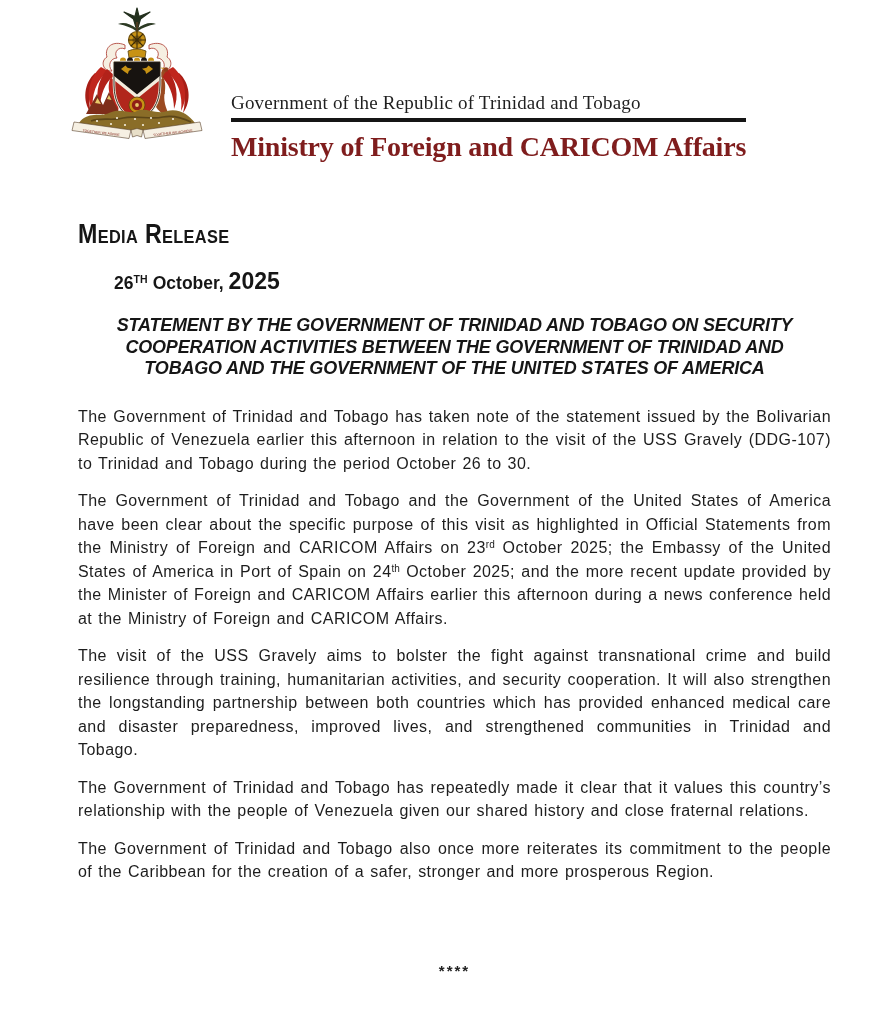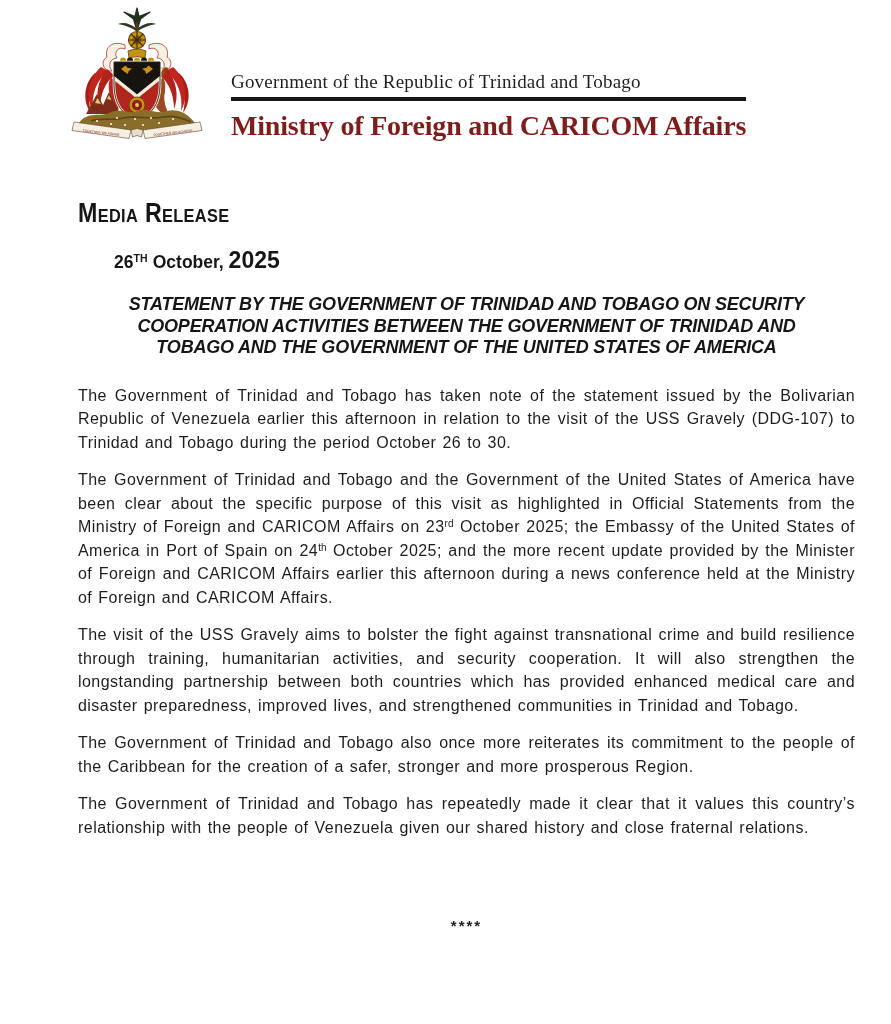--- a/index.html
+++ b/index.html
@@ -7,34 +7,34 @@
     position: relative;
     width: 891px; height: 1024px;
     background: #ffffff;
     font-family: "Liberation Sans", sans-serif;
     color: #1c1c1c;
     overflow: hidden;
   }
   
   .masthead { display: flex; align-items: flex-start; padding: 7px 0 0 67px; }
   .coat { width: 140px; height: 132px; flex: 0 0 auto; }
-  .masthead-text { margin: 64px 0 0 24px; }
+  .masthead-text { margin: 85px 0 0 24px; }
   .gov-line {
     font-family: "Liberation Serif", serif;
     font-size: 19px; color: #1f1f1f;
     white-space: nowrap; letter-spacing: 0.2px;
   }
   .gov-divider { height: 4px; background: #151515; margin: 4px 0 9px 0; }
   .ministry-line {
     font-family: "Liberation Serif", serif;
     font-weight: bold; font-size: 28px; color: #7f1d1d;
     white-space: nowrap; letter-spacing: -0.2px; text-align: right;
   }
   
-  .content { padding: 0 36px 0 78px; }
+  .content { padding: 0 60px 0 78px; }
   .release-title {
     margin-top: 56px;
     font-size: 27px; font-weight: bold;
     font-variant: small-caps; letter-spacing: 0.4px;
     transform: scaleX(0.86); transform-origin: left center;
     color: #161616;
   }
   .release-date { margin-top: 20px; font-weight: bold; font-size: 17.5px; line-height: 1; color: #161616; margin-left: 36px; }
   .release-date .ord { font-size: 10.5px; vertical-align: 6px; letter-spacing: 0.2px; }
   .release-date .year { font-size: 23px; }
@@ -179,20 +179,20 @@
       <span>TOBAGO AND THE GOVERNMENT OF THE UNITED STATES OF AMERICA</span>
     </div>
 
     <div class="body-copy">
       <p>The Government of Trinidad and Tobago has taken note of the statement issued by the Bolivarian Republic of Venezuela earlier this afternoon in relation to the visit of the USS Gravely (DDG-107) to Trinidad and Tobago during the period October 26 to 30.</p>
 
       <p><span>The Government of Trinidad and Tobago and the Government of the United States of America have been clear about the specific purpose of this visit as highlighted in Official Statements from the Ministry of Foreign and CARICOM Affairs on 23</span><sup>rd</sup><span> October 2025; the Embassy of the United States of America in Port of Spain on 24</span><sup>th</sup><span> October 2025; and the more recent update provided by the Minister of Foreign and CARICOM Affairs earlier this afternoon during a news conference held at the Ministry of Foreign and CARICOM Affairs.</span></p>
 
       <p>The visit of the USS Gravely aims to bolster the fight against transnational crime and build resilience through training, humanitarian activities, and security cooperation. It will also strengthen the longstanding partnership between both countries which has provided enhanced medical care and disaster preparedness, improved lives, and strengthened communities in Trinidad and Tobago.</p>
 
+      <p>The Government of Trinidad and Tobago has repeatedly made it clear that it values this country’s relationship with the people of Venezuela given our shared history and close fraternal relations.</p>
+
       <p>The Government of Trinidad and Tobago also once more reiterates its commitment to the people of the Caribbean for the creation of a safer, stronger and more prosperous Region.</p>
-
-      <p>The Government of Trinidad and Tobago has repeatedly made it clear that it values this country’s relationship with the people of Venezuela given our shared history and close fraternal relations.</p>
     </div>
 
     <div class="end-mark">****</div>
   </div>
 </div>
 
 </body></html>

